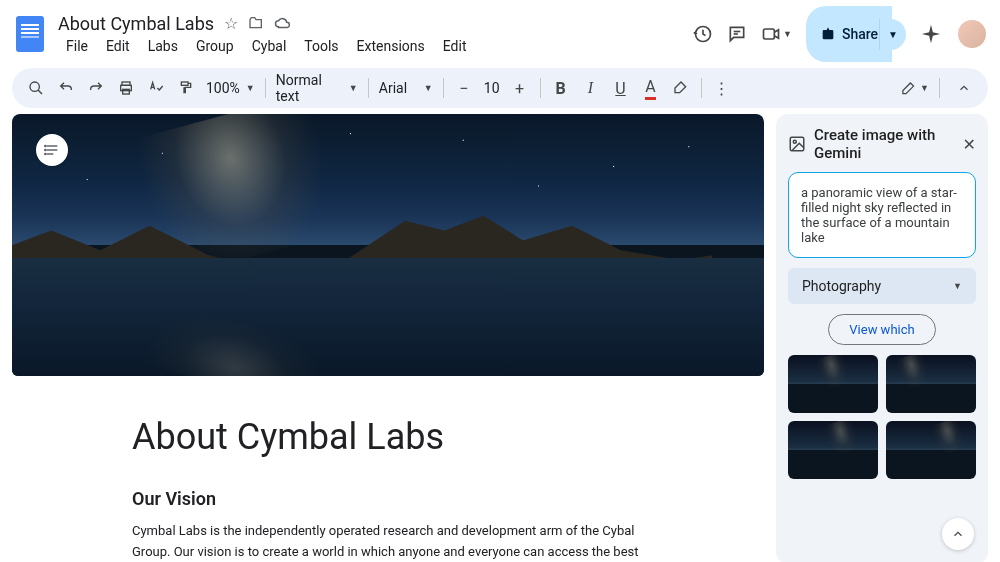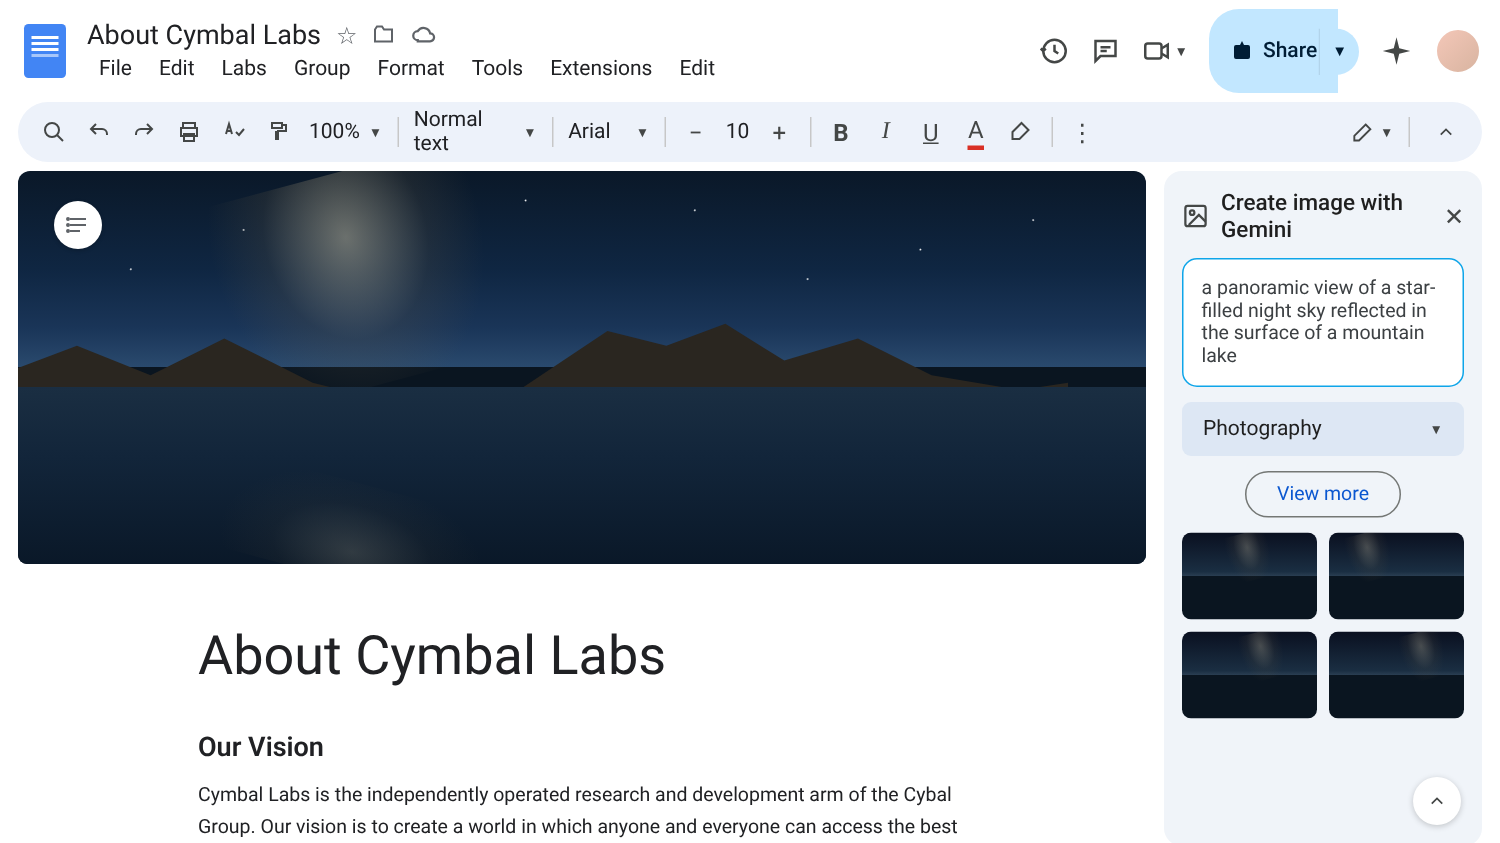--- a/index.html
+++ b/index.html
@@ -84,21 +84,21 @@
         <svg width="18" height="14" viewBox="0 0 24 18" fill="none" stroke="currentColor" stroke-width="2">
             <path d="M6 14a4 4 0 010-8 6 6 0 0111 2 3.5 3.5 0 010 7H6z"></path>
           </svg>
       </span>
     </div>
     <div class="menu-row">
       <span class="menu-item">File</span>
       <span class="menu-item">Edit</span>
       <span class="menu-item">Labs</span>
       <span class="menu-item">Group</span>
-      <span class="menu-item">Format</span>
+      <span class="menu-item">Cybal</span>
       <span class="menu-item">Tools</span>
       <span class="menu-item">Extensions</span>
       <span class="menu-item">Edit</span>
     </div>
   </div>
   <div class="header-actions">
     <span class="hact">
       <svg width="20" height="20" viewBox="0 0 24 24" fill="none" stroke="currentColor" stroke-width="2">
           <path d="M3 12a9 9 0 109-9 9 9 0 00-9 9zm0 0l-2-2m2 2l2-2M12 7v5l3 2"></path>
         </svg>
@@ -258,21 +258,21 @@
           </svg>
         </span>
       <span class="sp-title">Create image with Gemini</span>
       <span class="sp-close">✕</span>
     </div>
     <div class="sp-prompt">a panoramic view of a star-filled night sky reflected in the surface of a mountain lake</div>
     <div class="sp-dropdown">
       <span>Photography</span>
       <span class="tb-caret">▼</span>
     </div>
-    <button class="sp-viewmore">View more</button>
+    <button class="sp-viewmore">View which</button>
     <div class="sp-grid">
       <div class="thumb">
           <div class="sky"></div>
           <div class="milkyway"></div>
         </div>
       <div class="thumb">
           <div class="sky"></div>
           <div class="milkyway" style="left:10%"></div>
         </div>
       <div class="thumb">

